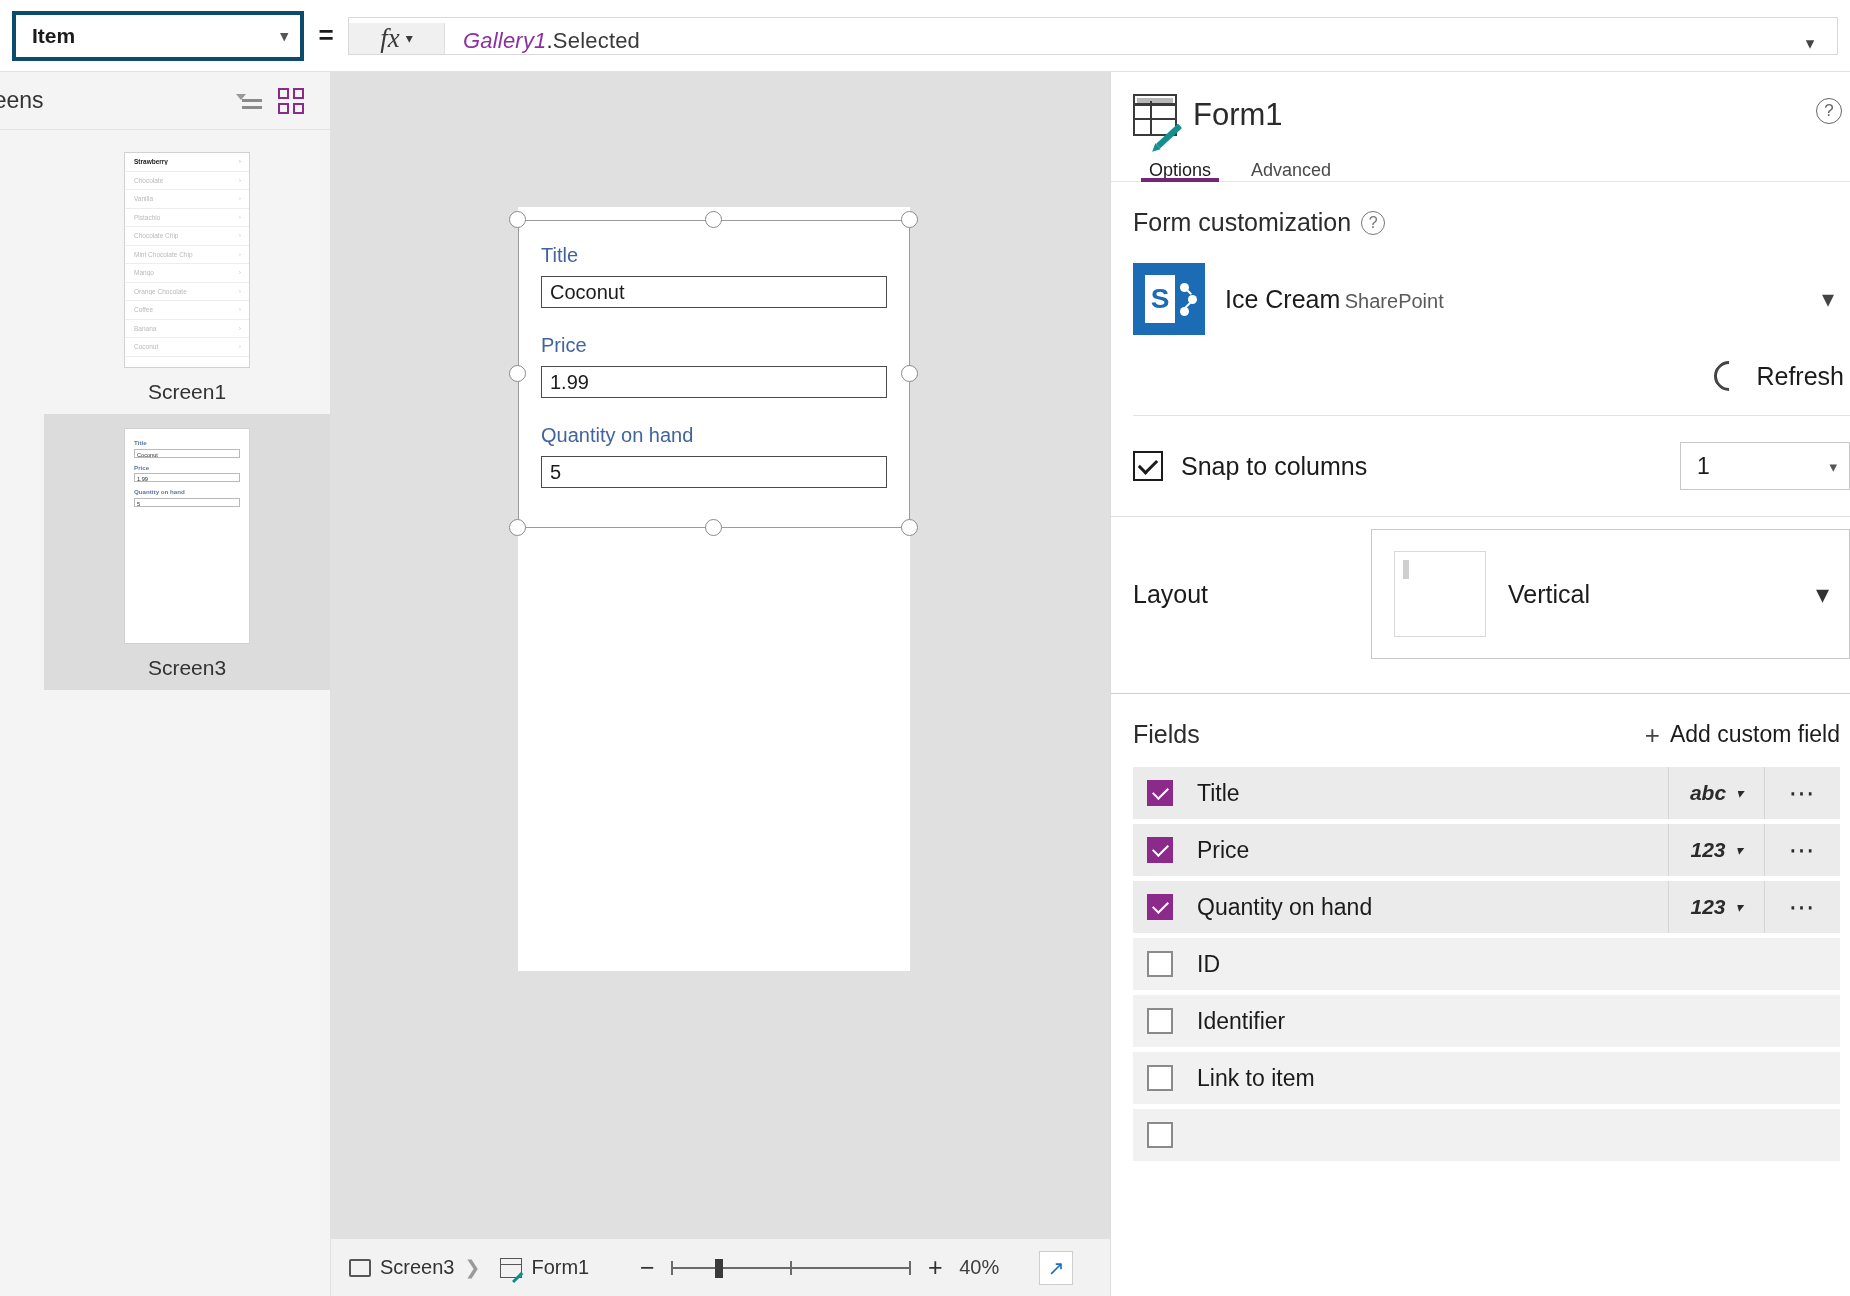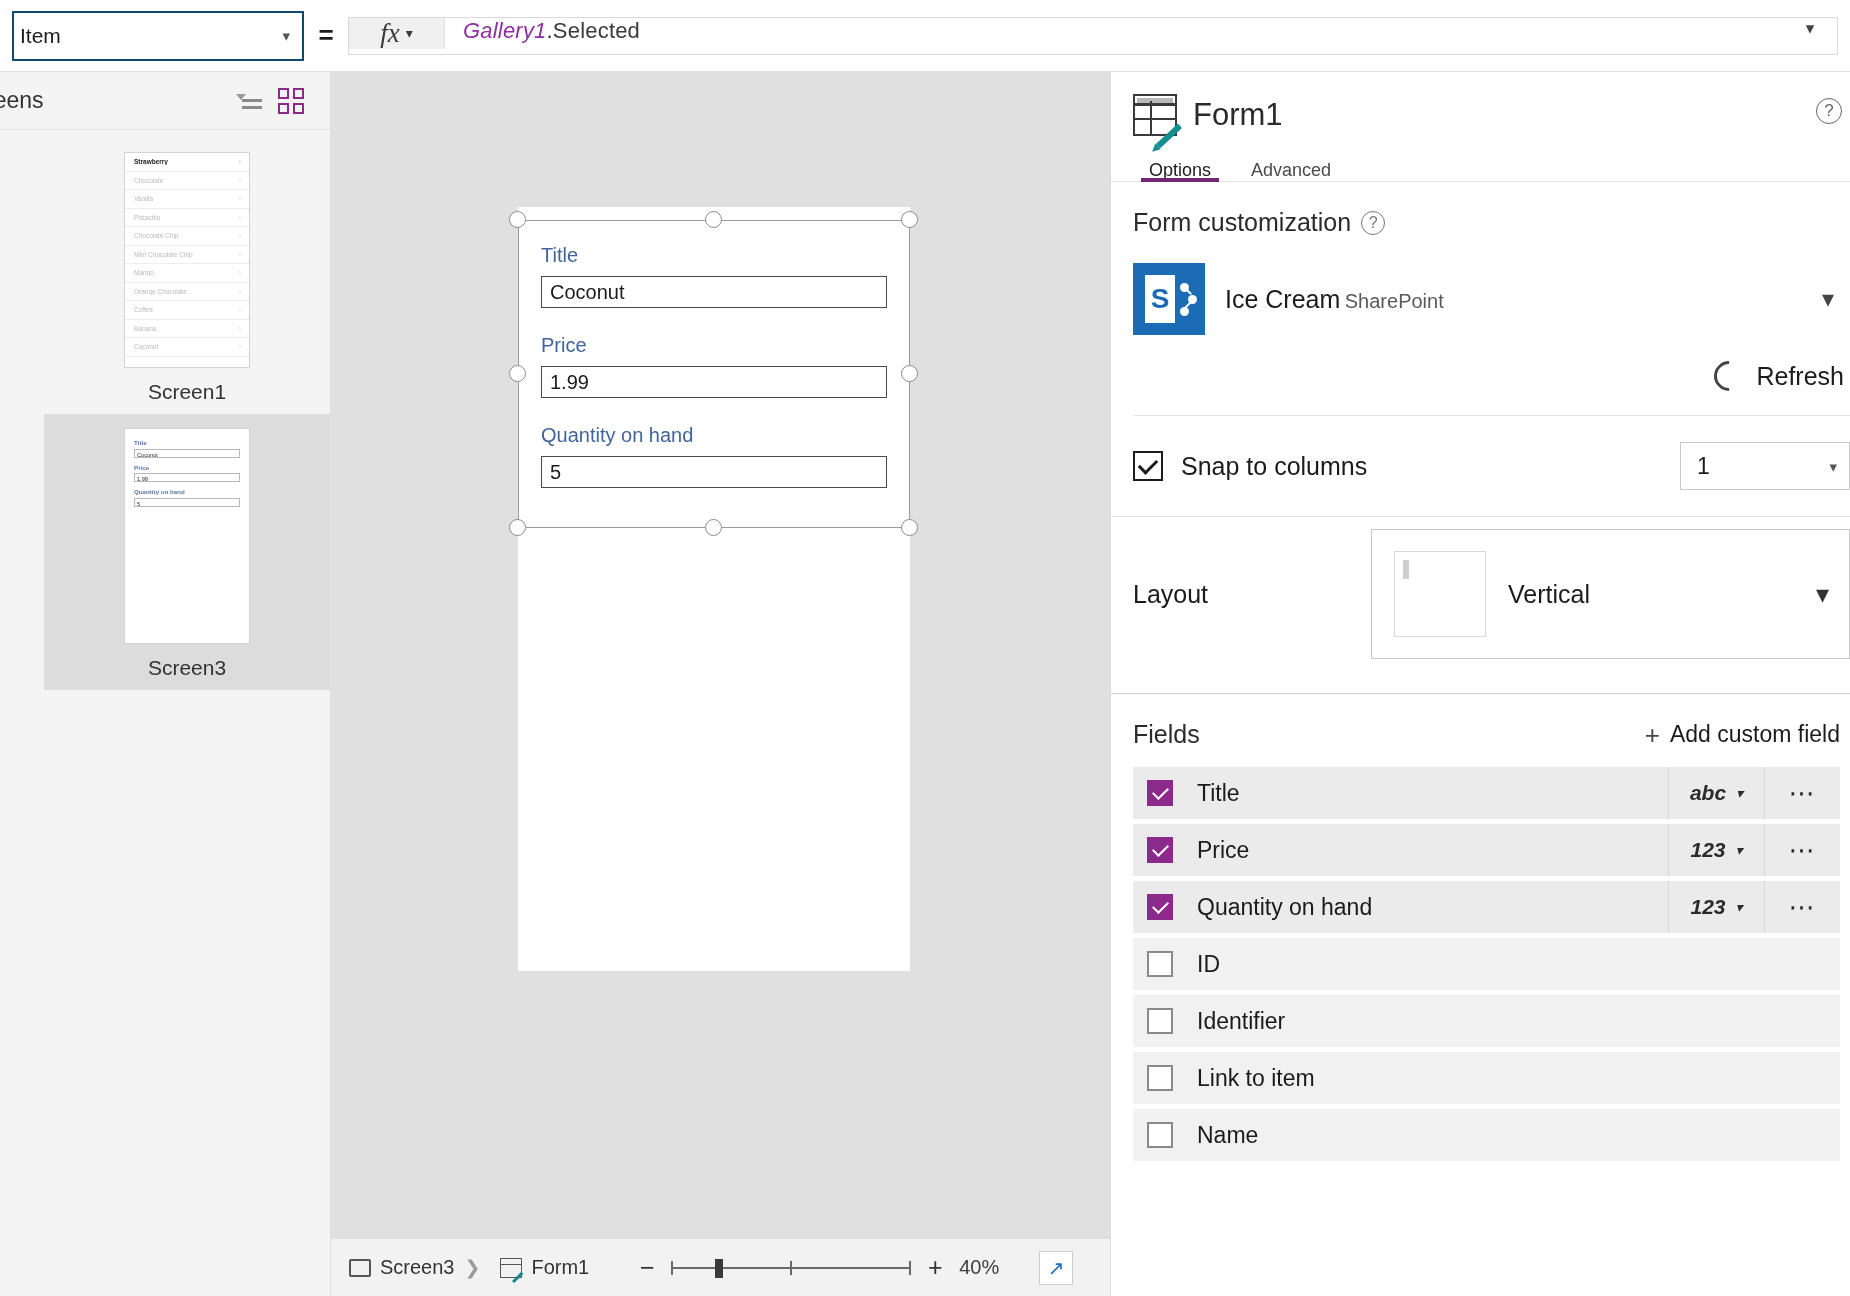--- a/index.html
+++ b/index.html
@@ -14,33 +14,33 @@
   .app { position: relative; width: 1850px; height: 1296px; }
 
   
   .formula-bar {
     position: absolute; left: 0; top: 0; width: 1850px; height: 72px;
     background: #ffffff; border-bottom: 1px solid #e1e1e1;
     display: flex; align-items: center;
   }
   .prop-select {
     margin-left: 12px; width: 292px; height: 50px;
-    border: 2px solid #0c4a6e; background: #fff;
-    display: flex; align-items: center; padding: 0 12px 0 6px;
-    font-size: 21px; color: #1b1b1b;
+    border: 4px solid #0c4a6e; background: #fff;
+    display: flex; align-items: center; padding: 0 12px 0 16px;
+    font-size: 21px; color: #1b1b1b; font-weight: bold;
   }
   .prop-select .lbl { flex: 1; }
   .chev { color: #555; font-size: 15px; line-height: 1; }
   .eq-sign {
     width: 44px; text-align: center; font-size: 26px; color: #1b1b1b;
     font-weight: 600;
   }
   .fx-wrap {
     flex: 1; margin-right: 12px; height: 38px; display: flex;
-    border: 1px solid #d9d9d9; background: #ffffff; align-items: flex-start;
+    border: 1px solid #d9d9d9; background: #ffffff; align-items: flex-end;
   }
   .fx-btn {
     width: 96px; background: #f0f0f0; border-right: 1px solid #e0e0e0;
     display: flex; align-items: center; justify-content: center; gap: 6px;
     cursor: pointer;
   }
   .fx-glyph {
     font-family: "Liberation Serif", serif; font-style: italic;
     font-size: 27px; color: #3a3a3a;
   }
@@ -636,18 +636,17 @@
     <div class="field-row plain">
       <span class="fr-cbox"></span>
       <span class="fr-name">Identifier</span>
     </div>
     <div class="field-row plain">
       <span class="fr-cbox"></span>
       <span class="fr-name">Link to item</span>
     </div>
     <div class="field-row plain">
       <span class="fr-cbox"></span>
-      <span class="fr-name">Name</span>
     </div>
 
   </div>
 
 </div>
 
 </body></html>

